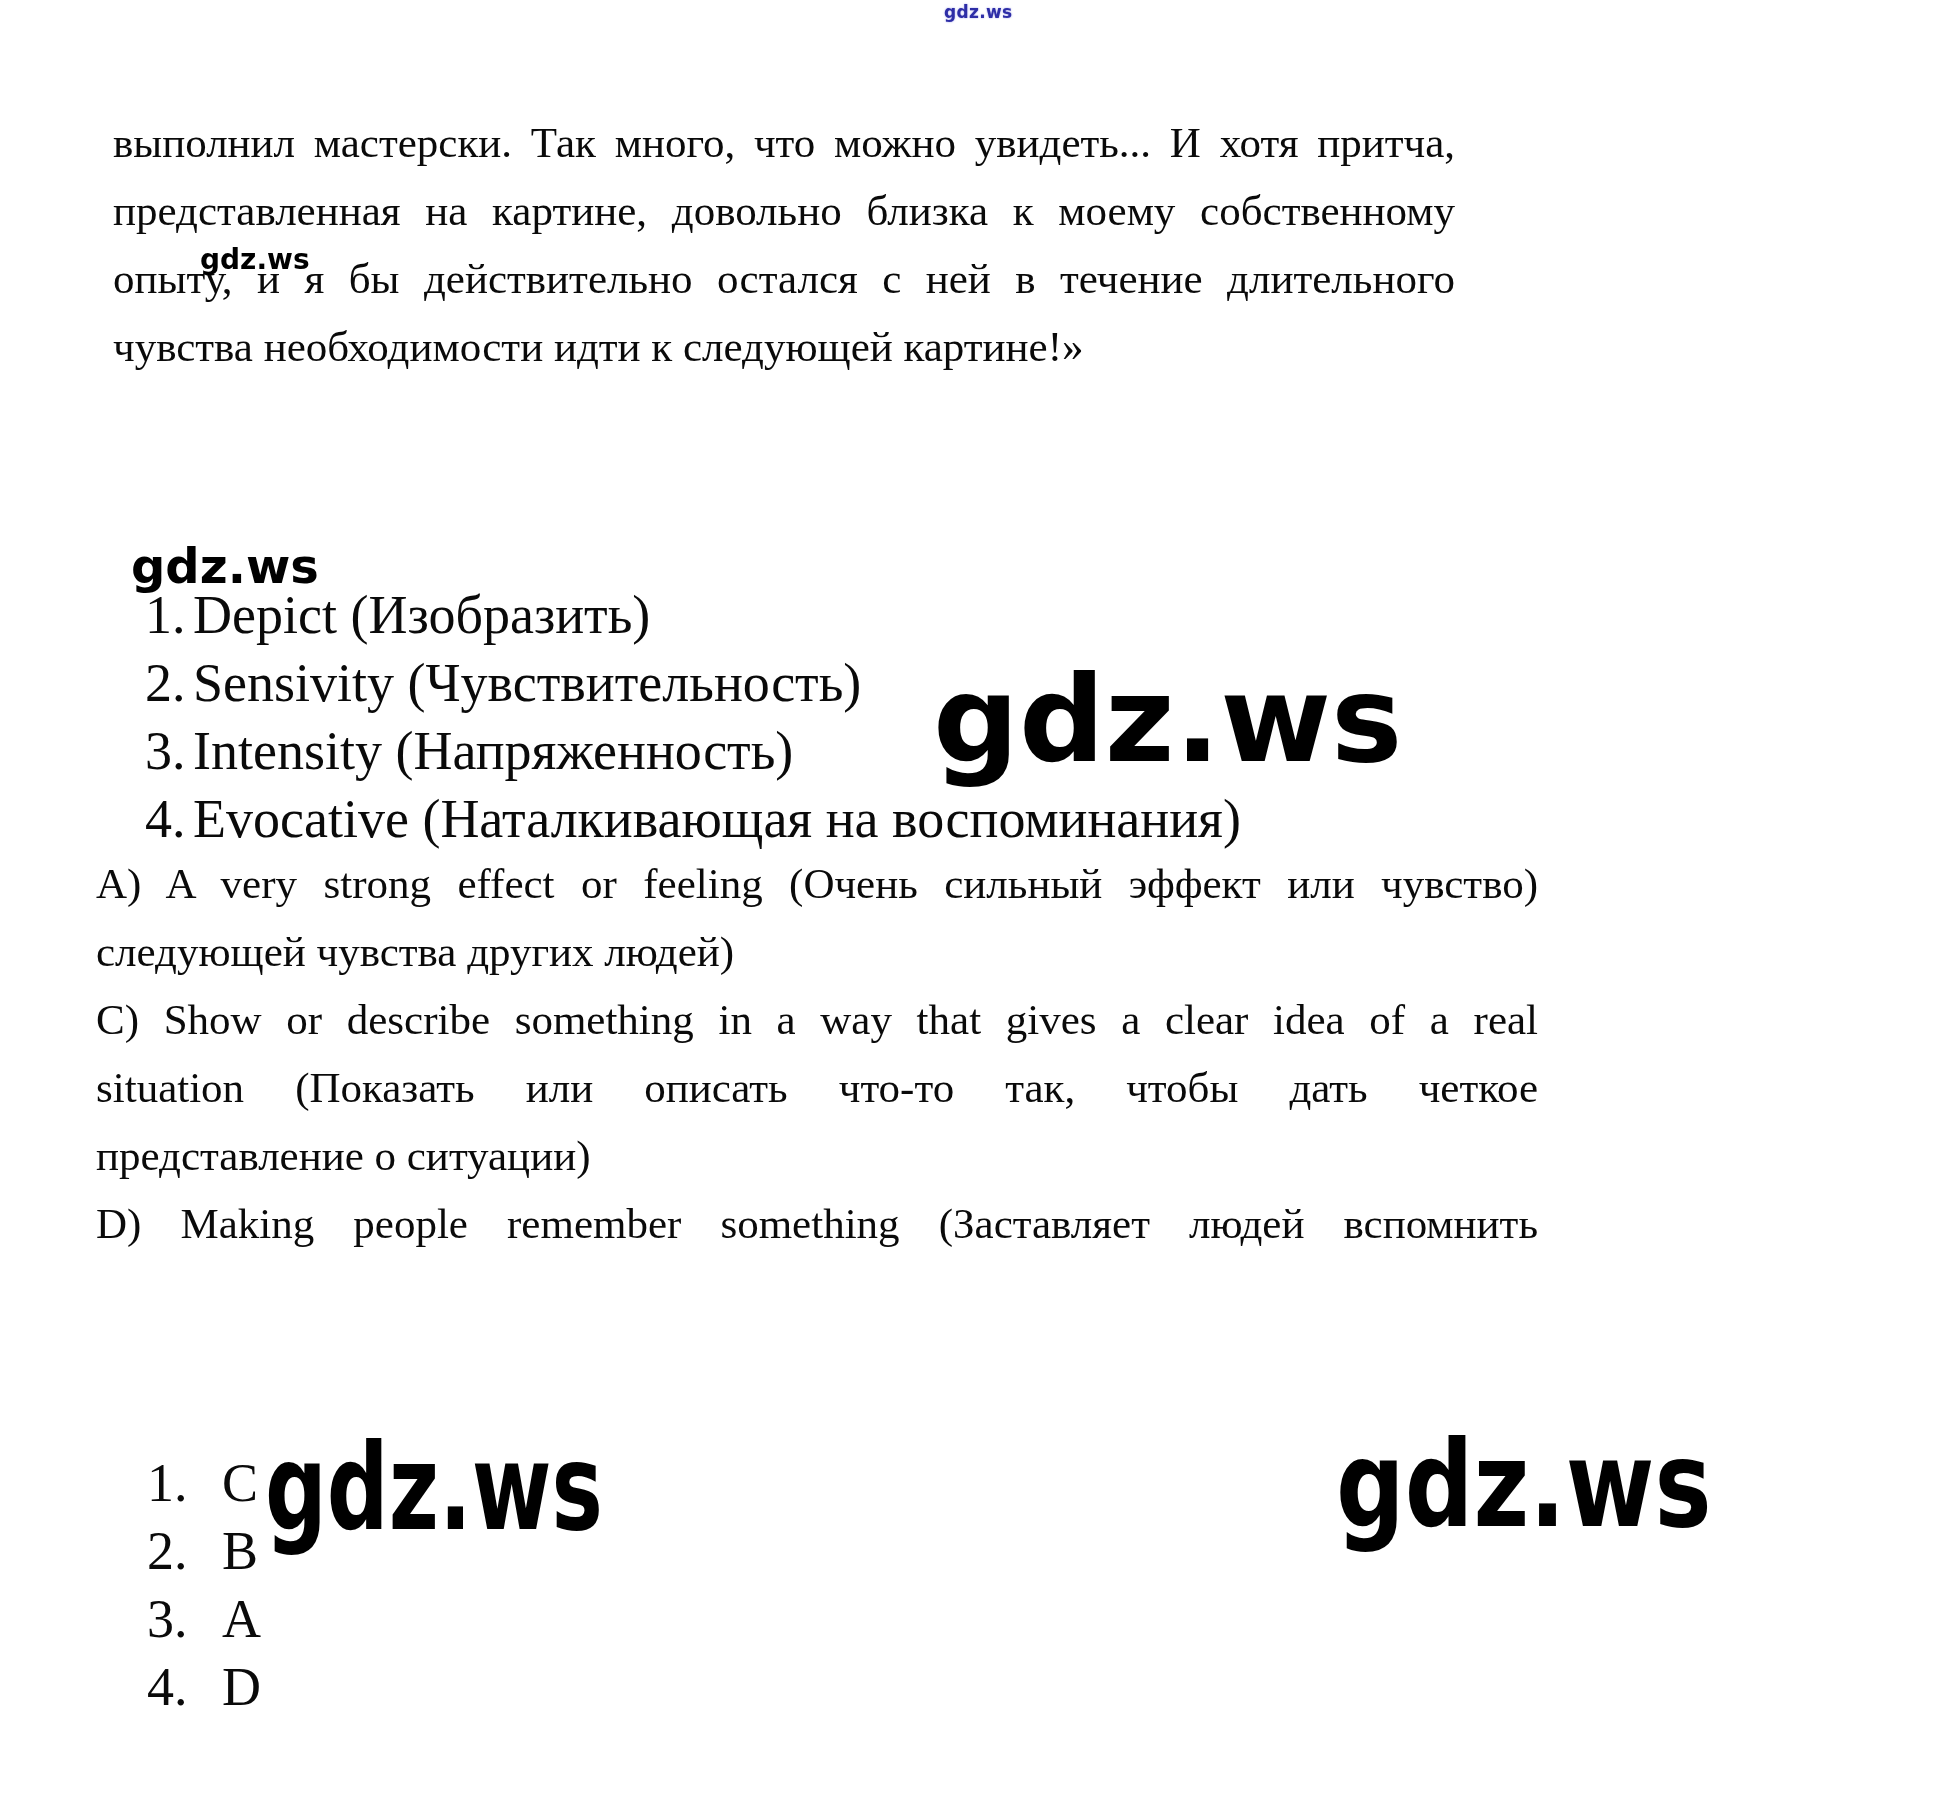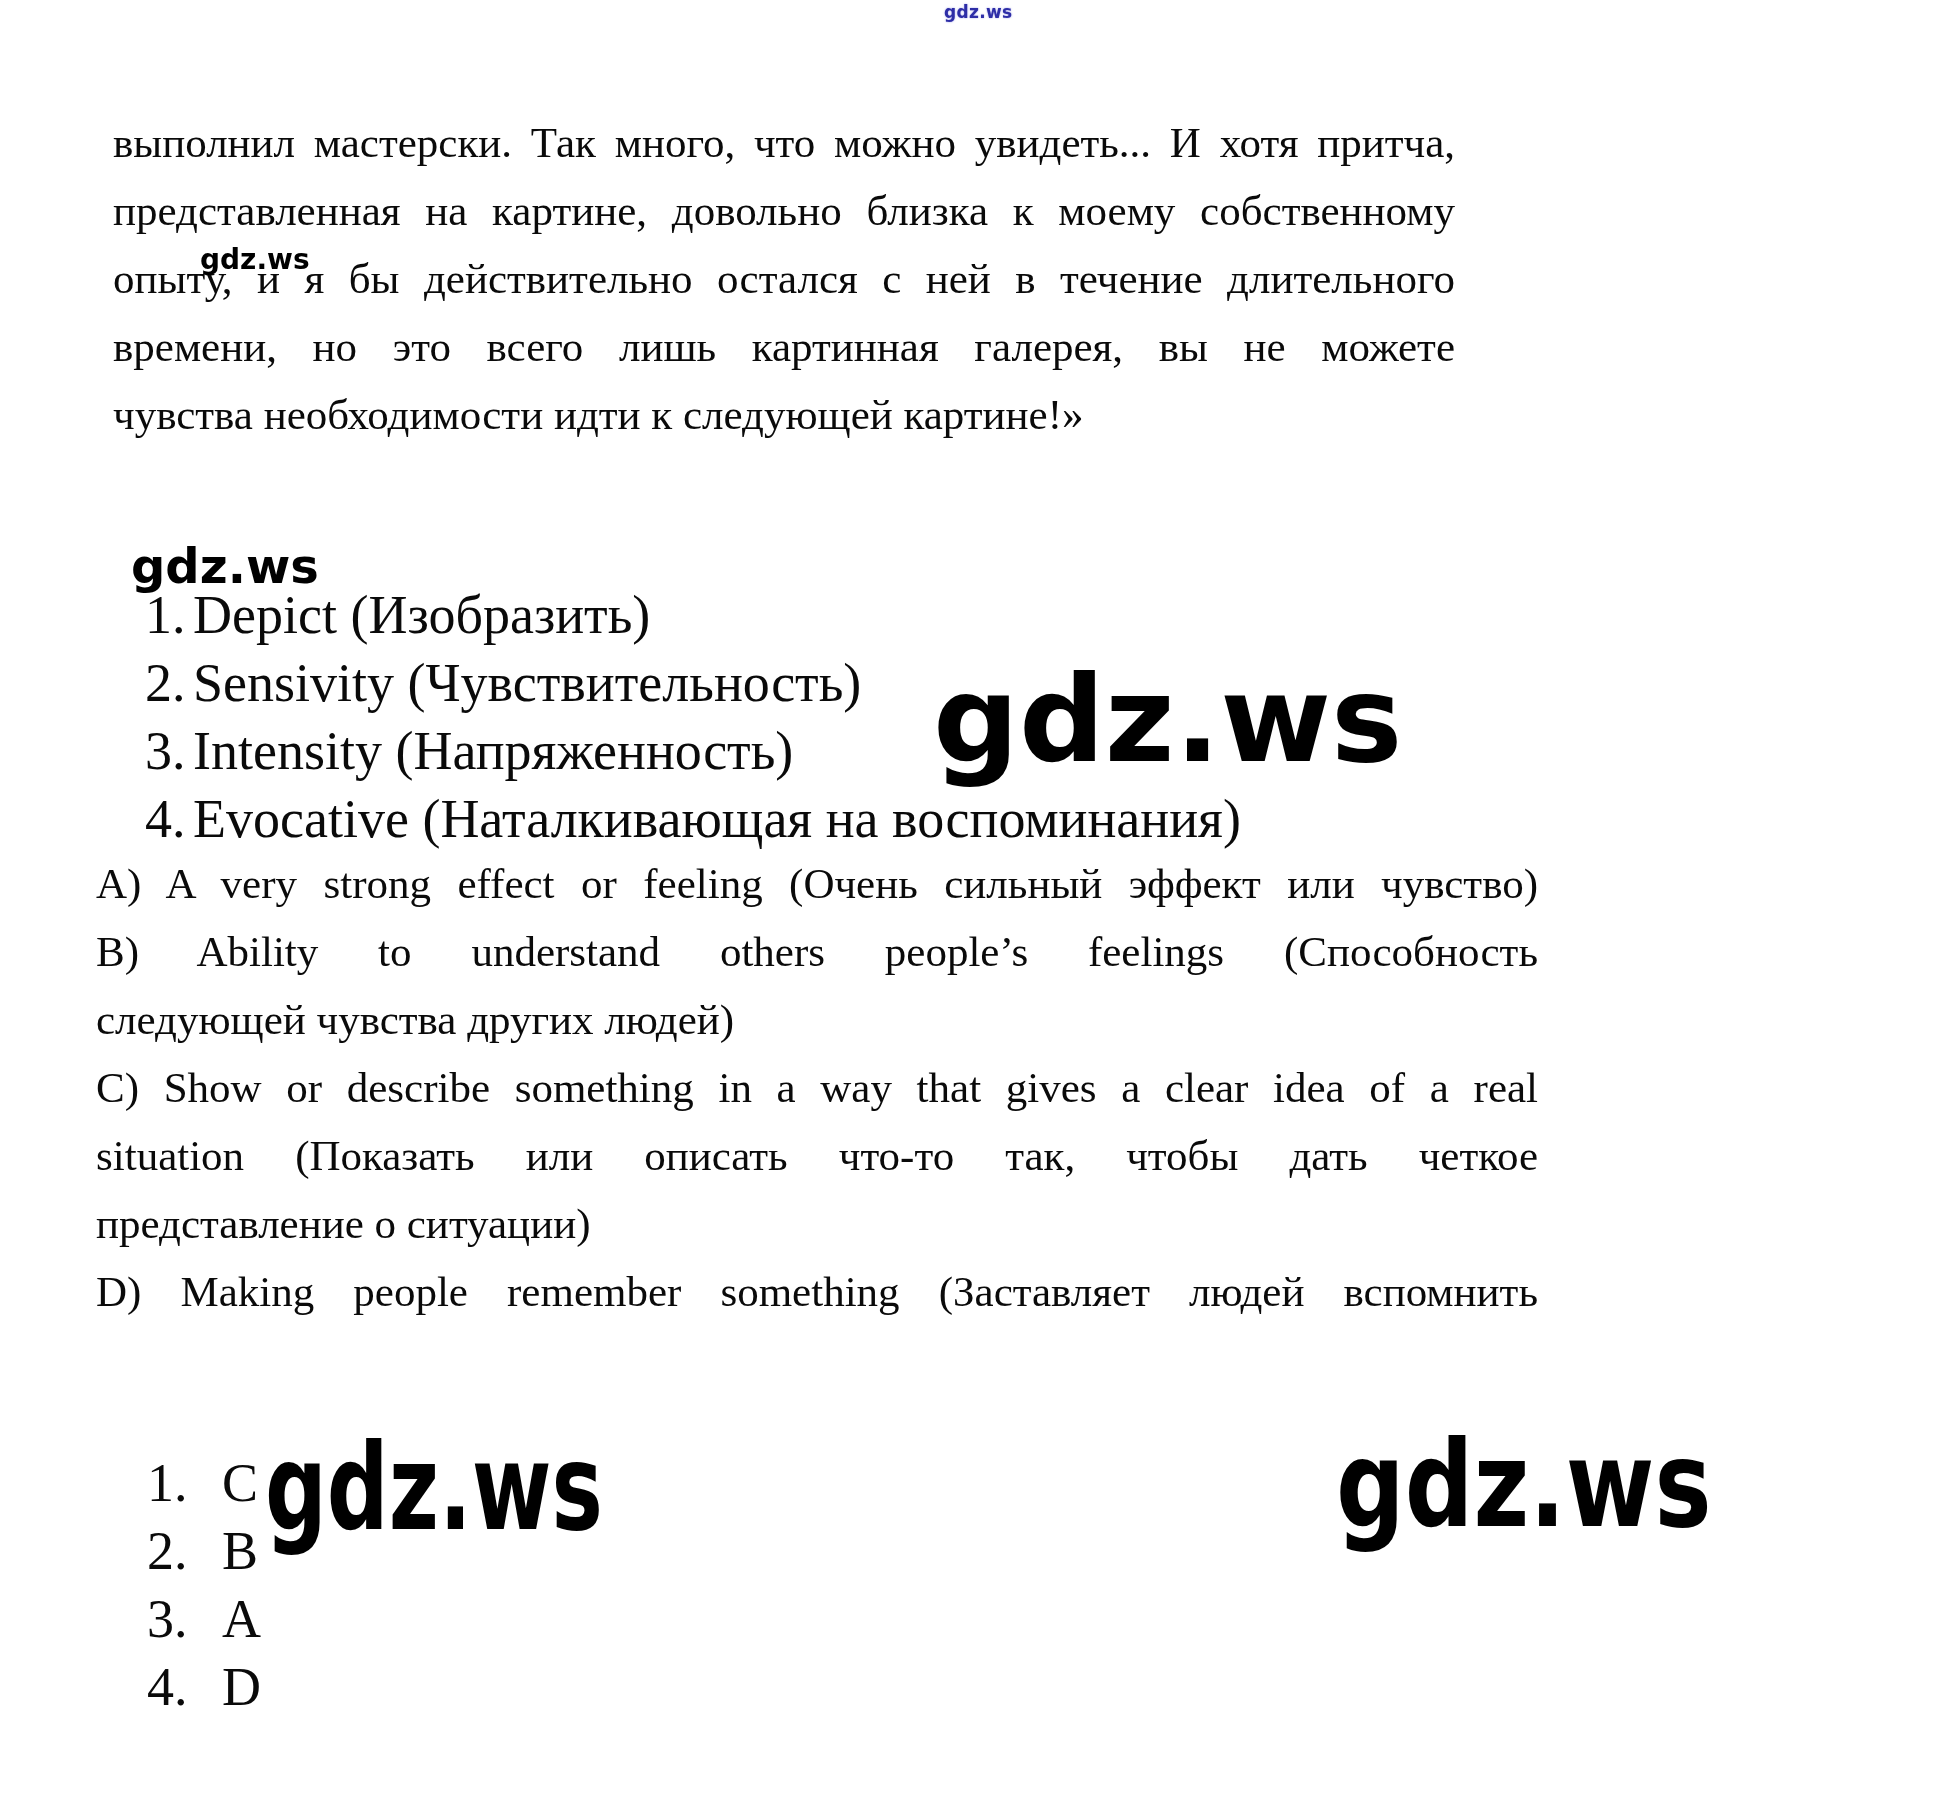--- a/index.html
+++ b/index.html
@@ -98,21 +98,20 @@
 <body>
 
 <div class="page">
 
   <div class="wm wm-top">gdz.ws</div>
 
   <div class="para">
     <div class="tline stretch">выполнил мастерски. Так много, что можно увидеть... И хотя притча,</div>
     <div class="tline stretch">представленная на картине, довольно близка к моему собственному</div>
     <div class="tline stretch">опыту, и я бы действительно остался с ней в течение длительного</div>
-    <div class="tline stretch">времени, но это всего лишь картинная галерея, вы не можете</div>
     <div class="tline">чувства необходимости идти к следующей картине!»</div>
   </div>
 
   <div class="wm wm-inline">gdz.ws</div>
 
   <div class="wm wm-heading">gdz.ws</div>
 
   <div class="vocab">
     <div class="vrow">
       <div class="vnum">1.</div>
@@ -129,21 +128,20 @@
     <div class="vrow">
       <div class="vnum">4.</div>
       <div class="vtext">Evocative (Наталкивающая на воспоминания)</div>
     </div>
   </div>
 
   <div class="wm wm-big wm-big1">gdz.ws</div>
 
   <div class="defs">
     <div class="tline stretch">A) A very strong effect or feeling (Очень сильный эффект или чувство)</div>
-    <div class="tline stretch">B) Ability to understand others people’s feelings (Способность</div>
     <div class="tline">следующей чувства других людей)</div>
     <div class="tline stretch">C) Show or describe something in a way that gives a clear idea of a real</div>
     <div class="tline stretch">situation (Показать или описать что-то так, чтобы дать четкое</div>
     <div class="tline">представление о ситуации)</div>
     <div class="tline stretch">D) Making people remember something (Заставляет людей вспомнить</div>
   </div>
 
   <div class="answers">
     <div class="arow">
       <div class="anum">1.</div>

